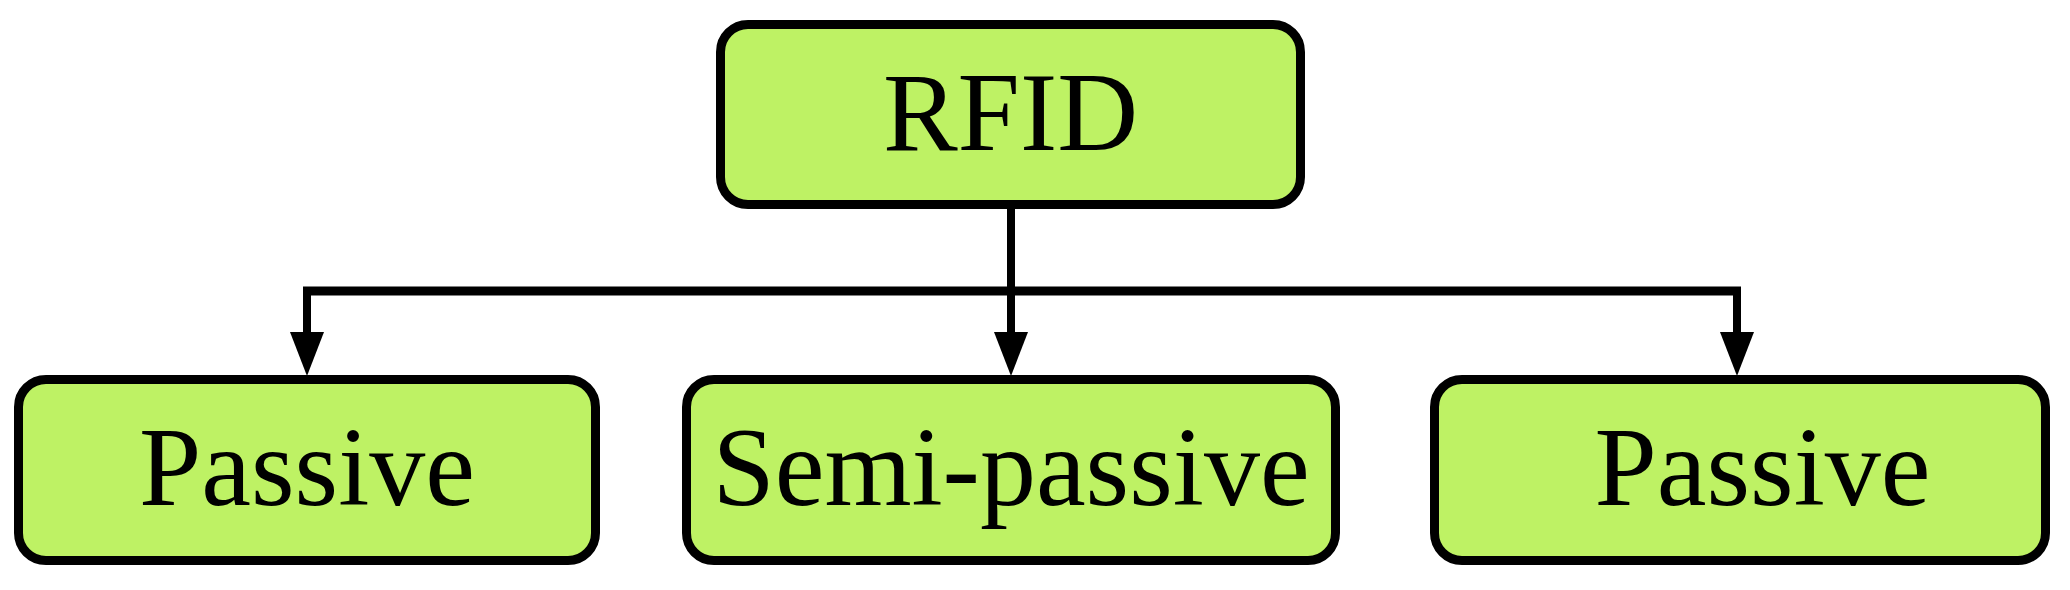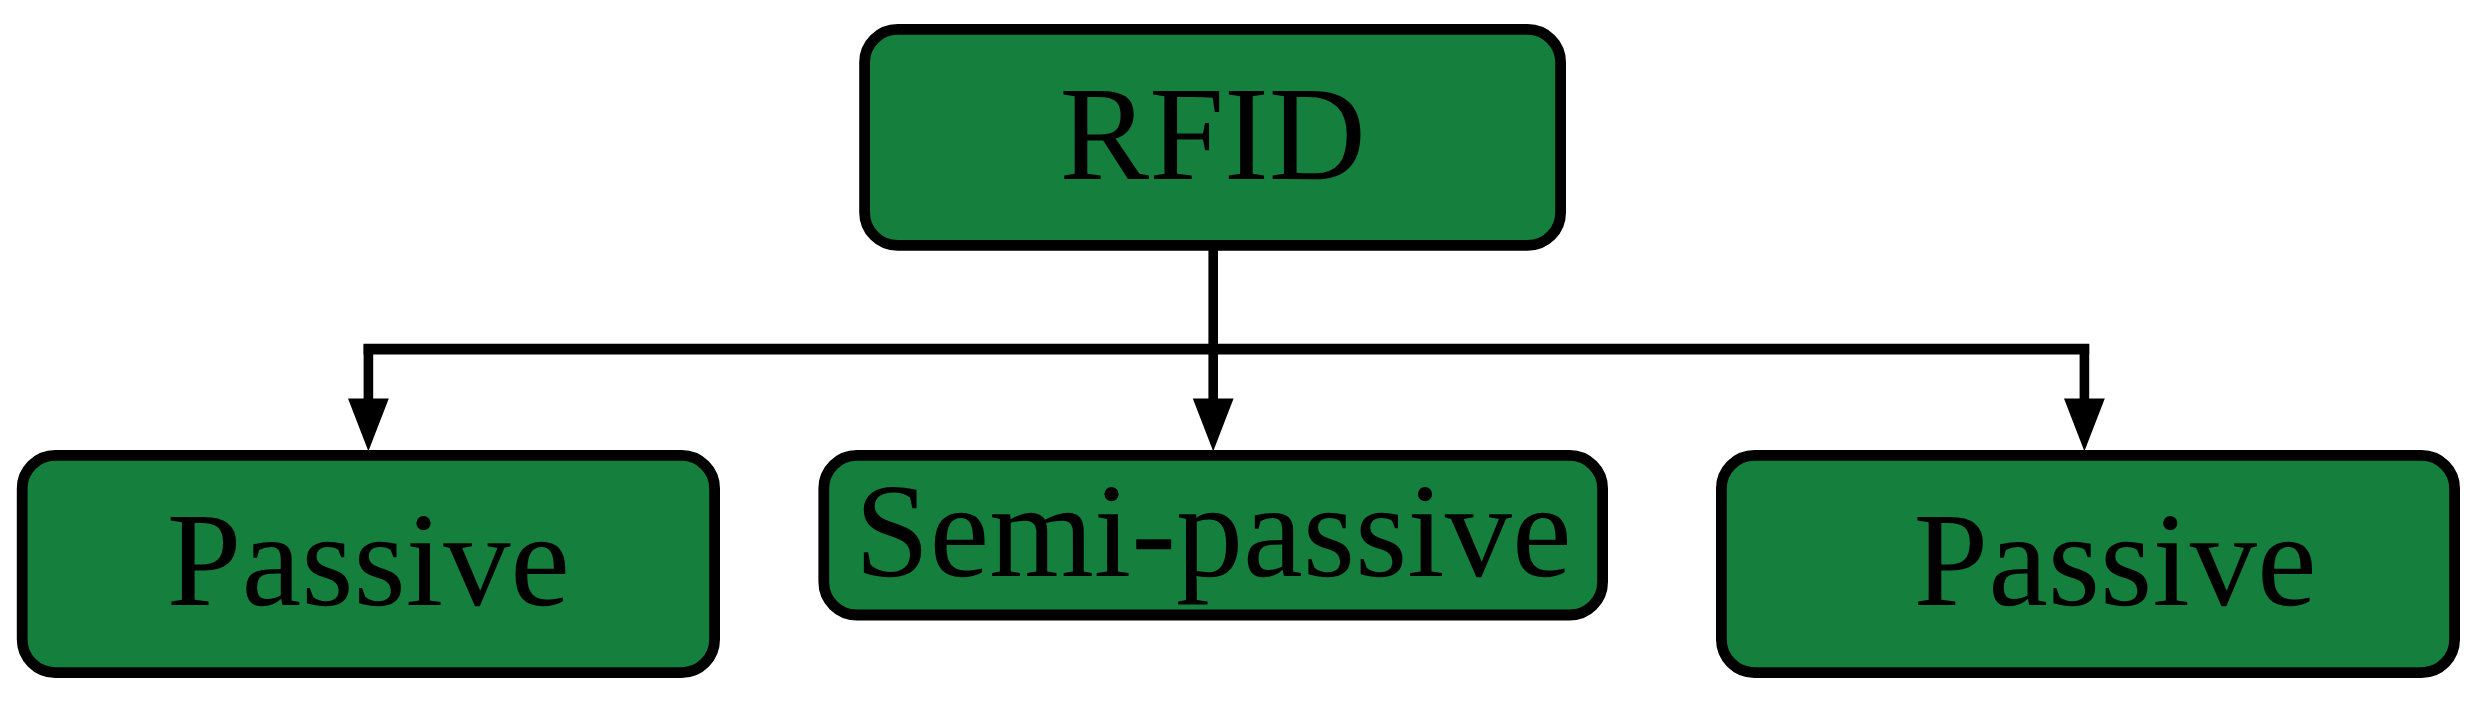--- a/index.html
+++ b/index.html
@@ -20,21 +20,21 @@
     left: 0;
     top: 0;
     width: 2070px;
     height: 590px;
   }
   .node {
     position: absolute;
     box-sizing: border-box;
     border: 9px solid #000000;
     border-radius: 32px;
-    background: #15803d;
+    background: #bef264;
     display: flex;
     align-items: center;
     justify-content: center;
     color: #000000;
     font-size: 112px;
     line-height: 1;
     white-space: nowrap;
   }
   .node-root {
     left: 716px;
@@ -45,21 +45,21 @@
   .node-active {
     left: 14px;
     top: 375px;
     width: 586px;
     height: 190px;
   }
   .node-semipassive {
     left: 682px;
     top: 375px;
     width: 658px;
-    height: 142px;
+    height: 190px;
   }
   .node-passive {
     left: 1430px;
     top: 375px;
     width: 620px;
     height: 190px;
     padding-left: 45px;
   }
   .node .label {
     padding-bottom: 6px;

